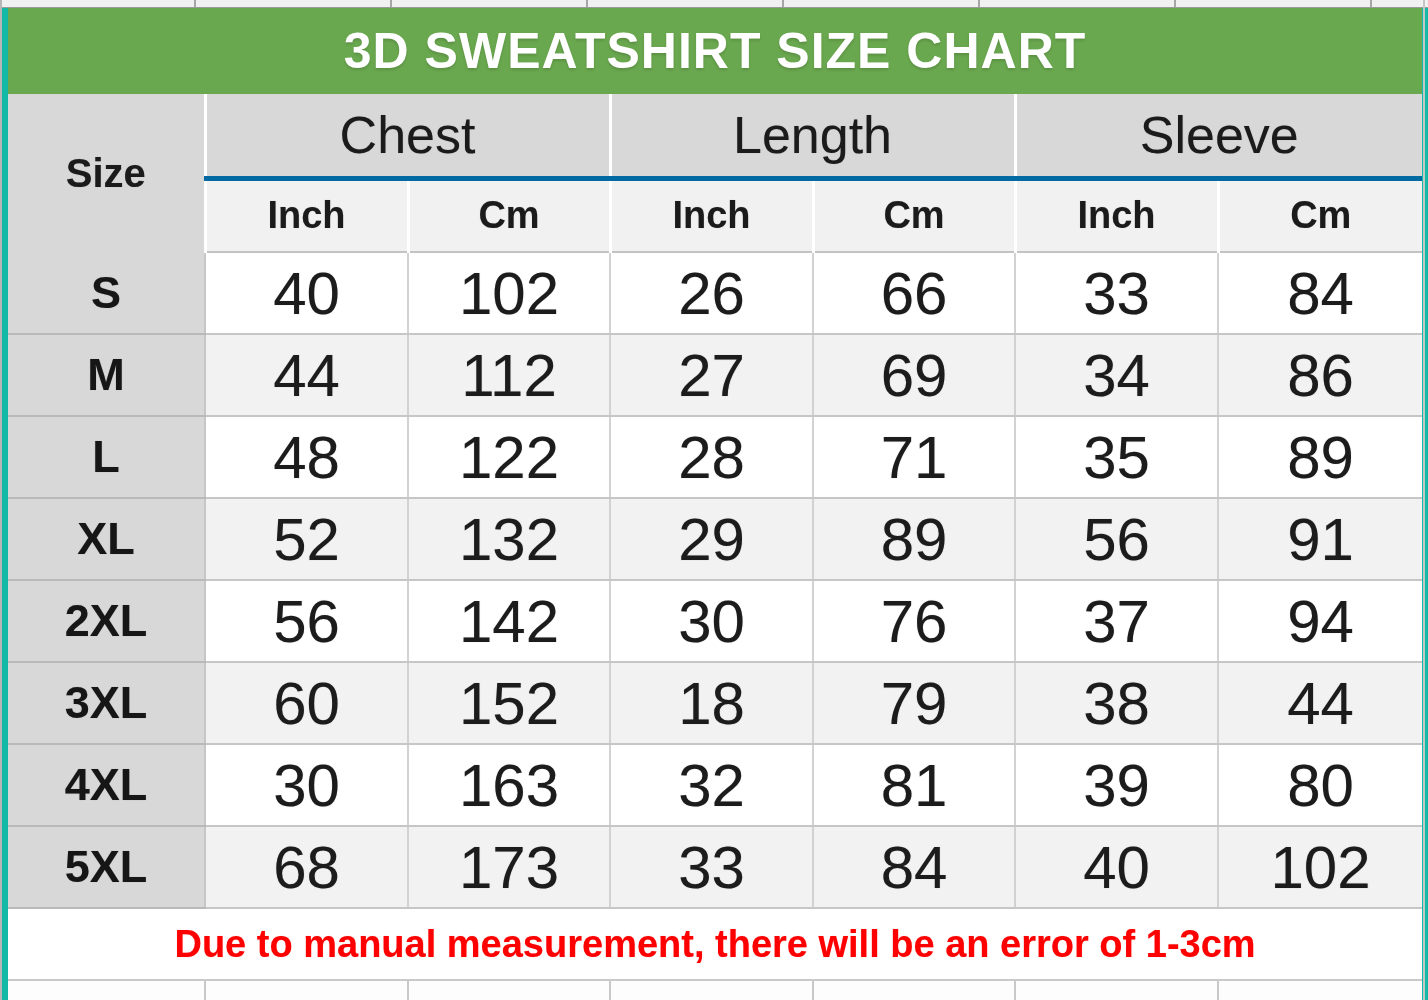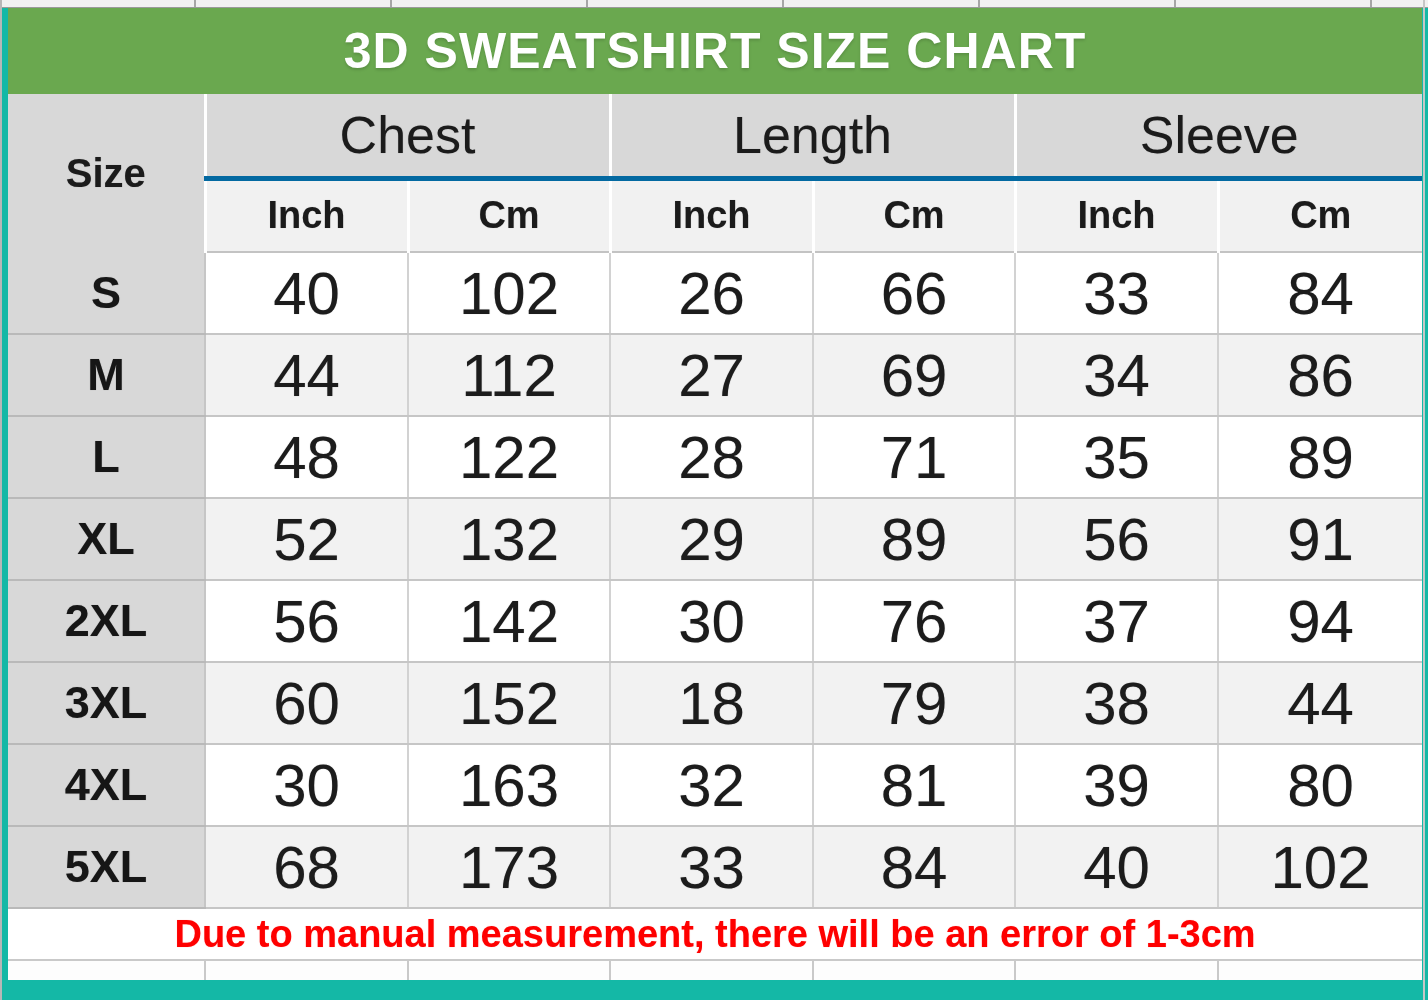--- a/index.html
+++ b/index.html
@@ -93,21 +93,21 @@
   }
   td.num {
     background: #ffffff;
     font-size: 60px; color: #1c1c1c;
     border-left: 2px solid #d2d2d2;
     border-bottom: 2px solid #c6c6c6;
     text-shadow: 0 0 1px rgba(0,0,0,0.3);
   }
   tbody.rows tr:nth-child(even) td.num { background: var(--alt); }
 
-  tr.note-row { height: 52px; }
+  tr.note-row { height: 72px; }
   td.note {
     background: #ffffff;
     color: var(--red);
     font-size: 38px;
     font-weight: bold;
     text-shadow: 0 0 1px rgba(254,0,0,0.35);
   }
 
   tr.strip-row { height: 20px; }
   td.strip-cell {

